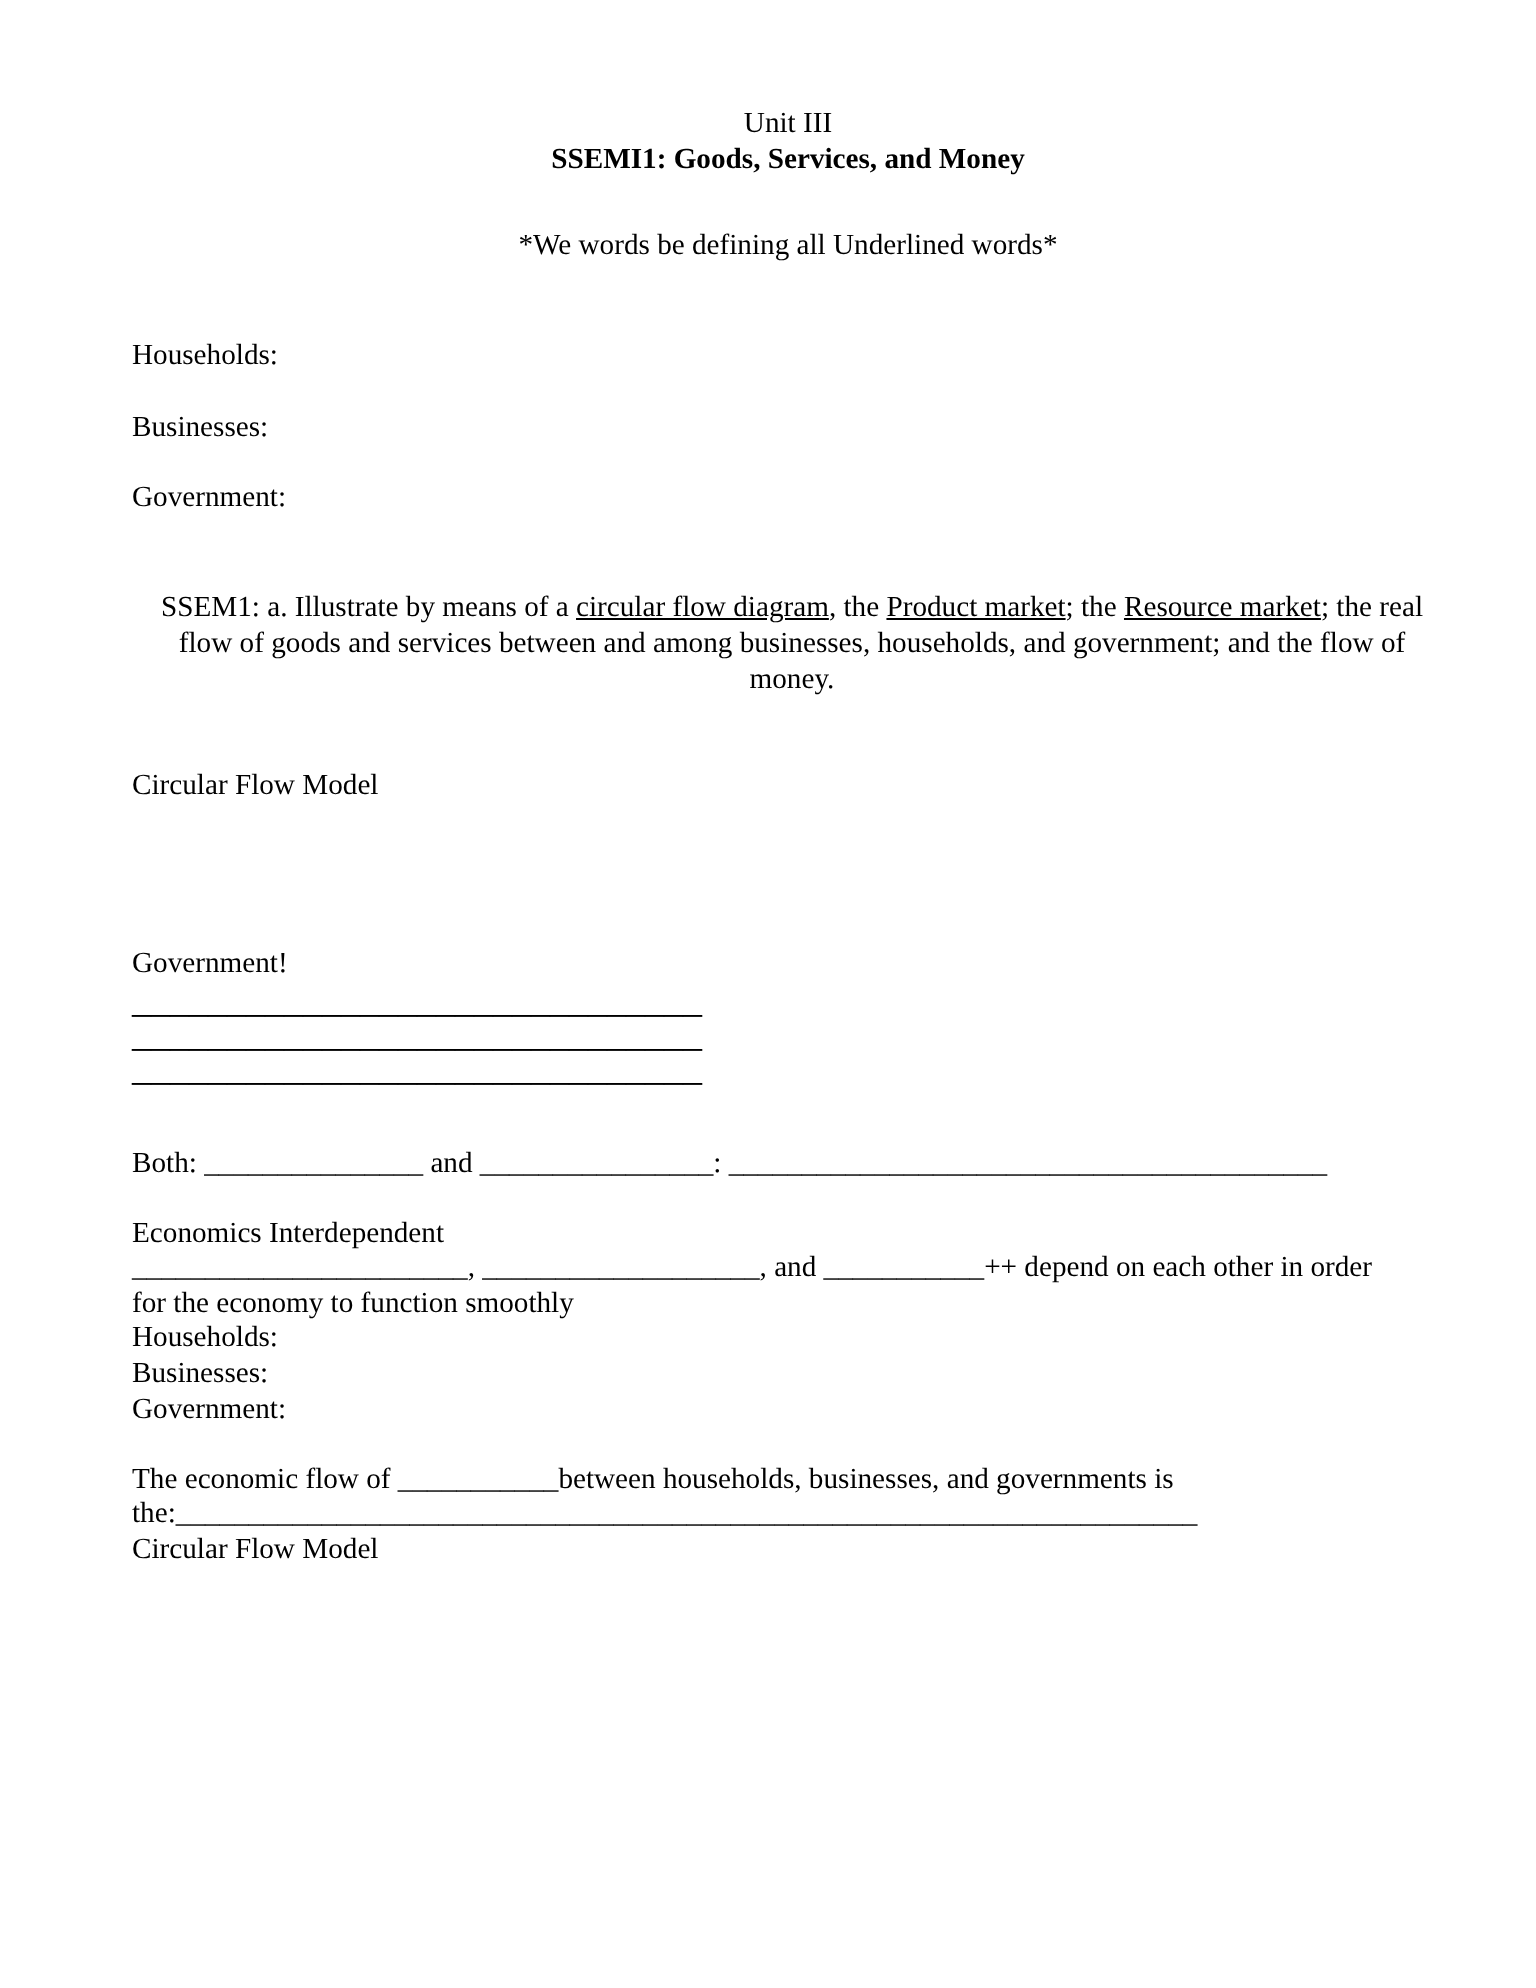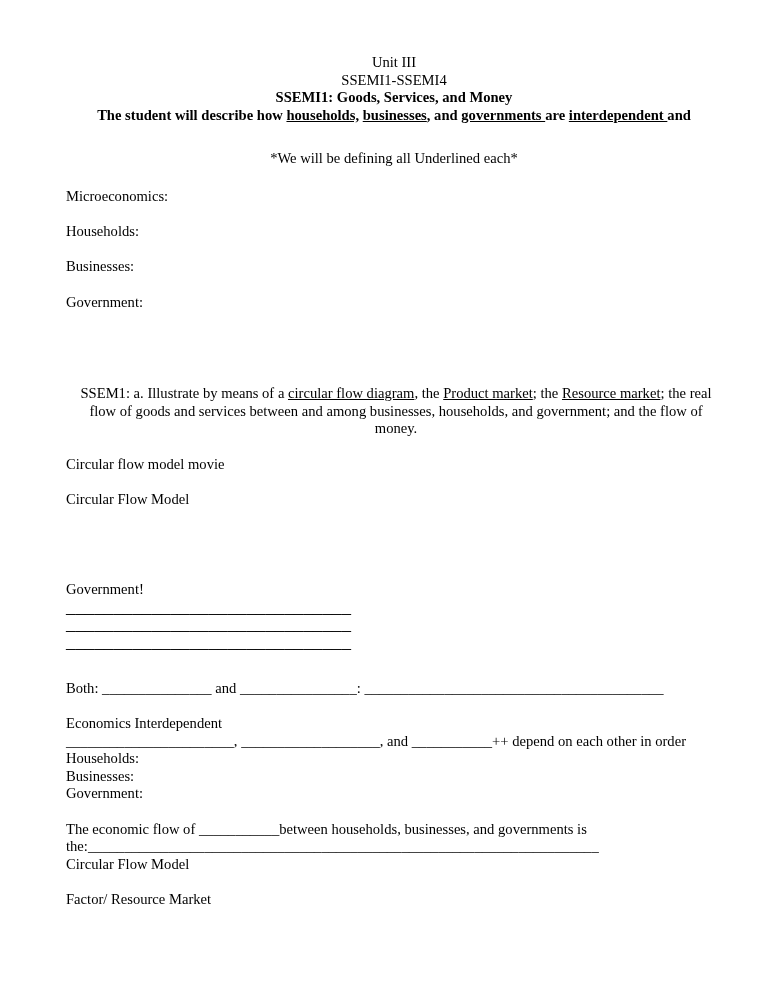--- a/index.html
+++ b/index.html
@@ -42,21 +42,20 @@
 
   
   .title-block { margin: 0; }
 
   
   .para-indent {
     text-align: center;
     font-size: 14.6px;
     line-height: 17.6px;
     padding: 0 2px 0 6px;
-    margin-top: 36px;
   }
 
   
   .rule-line {
     font-size: 19px;
     line-height: 17.6px;
     letter-spacing: 0px;
     white-space: pre;
   }
   .tight { line-height: 17.2px; }
@@ -64,46 +63,42 @@
   .gap-26 { height: 26px; }
 </style>
 </head>
 <body>
 
 <div class="page">
   <div class="content">
 
     <div class="title-block">
       <div class="line center">Unit III</div>
-      <div class="line center">SSEMI1-SSEMI4</div>
       <div class="line center bold">SSEMI1: Goods, Services, and Money</div>
-      <div class="line center bold"><span>The student will describe how </span><span class="u">households,</span><span> </span><span class="u">businesses</span><span>, and </span><span class="u">governments </span><span>are </span><span class="u">interdependent </span><span>and</span></div>
     </div>
 
     <div class="gap-26"></div>
 
-    <div class="line center">*We will be defining all Underlined each*</div>
+    <div class="line center">*We words be defining all Underlined words*</div>
 
     <div class="gap-20"></div>
 
-    <div class="line">Microeconomics:</div>
     <div class="spacer-sm"></div>
     <div class="line">Households:</div>
     <div class="spacer-sm"></div>
     <div class="line">Businesses:</div>
     <div class="spacer-sm"></div>
     <div class="line">Government:</div>
 
     <div style="height:38px"></div>
 
     <div class="para-indent"><span>SSEM1: a. Illustrate by means of a </span><span class="u">circular flow diagram</span><span>, the </span><span class="u">Product market</span><span>; the </span><span class="u">Resource market</span><span>; the real flow of goods and services between and among businesses, households, and government; and the flow of money.</span></div>
 
     <div style="height:18px"></div>
 
-    <div class="line">Circular flow model movie</div>
     <div class="spacer-sm"></div>
     <div class="line">Circular Flow Model</div>
 
     <div style="height:36px"></div>
 
 
     <div style="height:36px"></div>
 
     <div class="line">Government!</div>
     <div class="rule-line tight">______________________________</div>
@@ -111,28 +106,28 @@
     <div class="rule-line tight">______________________________</div>
 
     <div style="height:30px"></div>
 
     <div class="line"><span>Both: </span><span>_______________</span><span> and </span><span>________________</span><span>: </span><span>_________________________________________</span></div>
 
     <div class="spacer-sm"></div>
 
     <div class="line">Economics Interdependent</div>
     <div class="line"><span>_______________________</span><span>, </span><span>___________________</span><span>, and </span><span>___________</span><span>++ depend on each other in order</span></div>
+    <div class="line">for the economy to function smoothly</div>
     <div class="line">Households:</div>
     <div class="line">Businesses:</div>
     <div class="line">Government:</div>
 
     <div class="spacer-sm"></div>
 
     <div class="line"><span>The economic flow of </span><span>___________</span><span>between households, businesses, and governments is</span></div>
     <div class="line"><span>the:</span><span>______________________________________________________________________</span></div>
     <div class="line">Circular Flow Model</div>
 
     <div class="spacer-sm"></div>
 
-    <div class="line">Factor/ Resource Market</div>
 
   </div>
 </div>
 
 </body></html>

